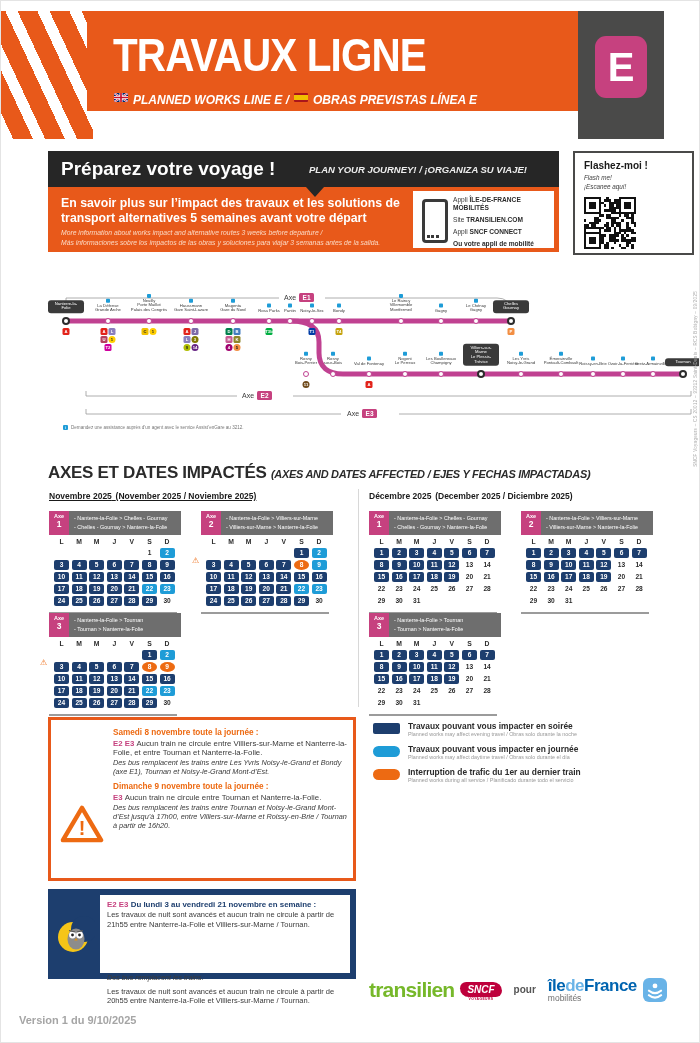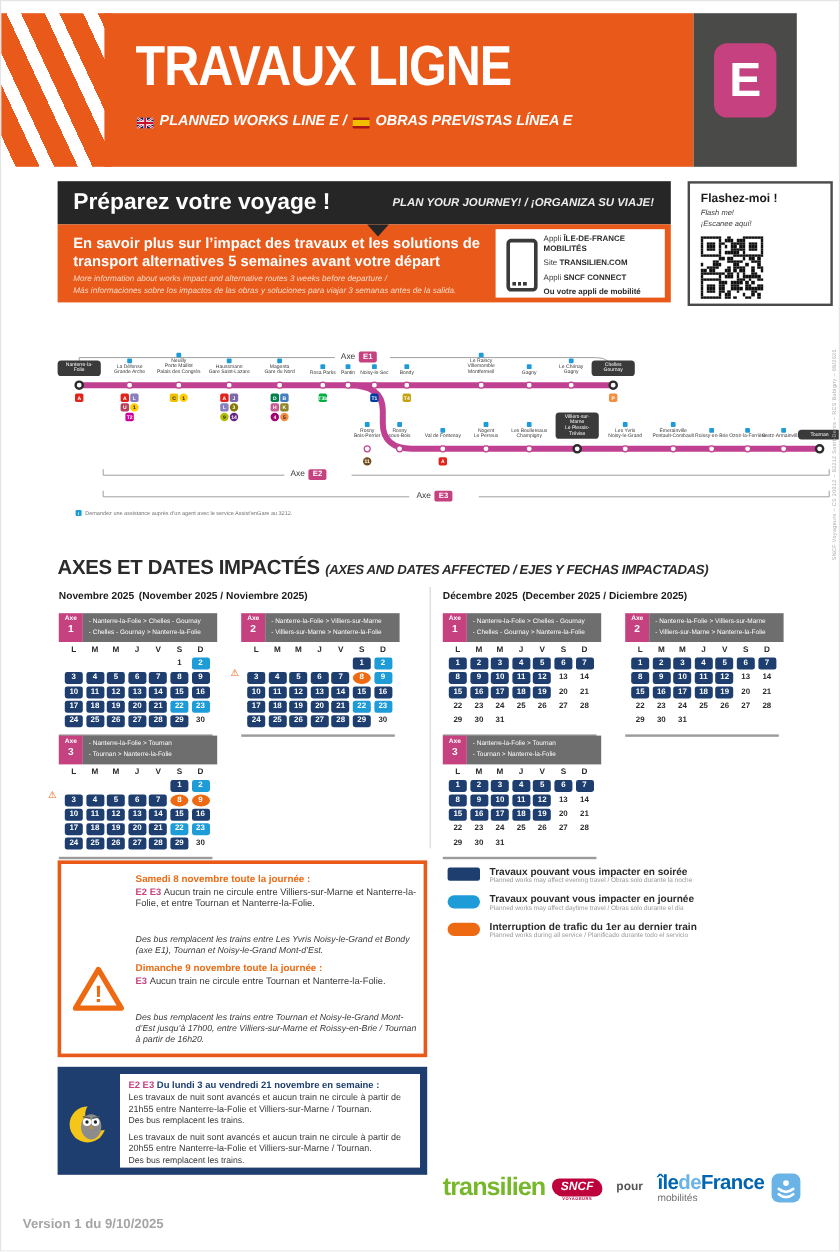--- a/index.html
+++ b/index.html
@@ -2,31 +2,31 @@
 <html><head>
 <meta charset="utf-8">
 <style>
   html,body{margin:0;padding:0;background:#fff;}
   body{font-family:"Liberation Sans",sans-serif;-webkit-font-smoothing:antialiased;}
   #poster{position:relative;width:700px;height:1043px;background:#fff;overflow:hidden;border:1px solid #E4E4E4;box-sizing:border-box;}
   
   .hdr{position:absolute;left:0;top:10px;width:663px;height:128px;}
   .hdr-stripes{position:absolute;left:0;top:0;width:92px;height:128px;
      background:repeating-linear-gradient(65deg,#fff 0 11px,#E8591A 11px 29px);}
-  .hdr-orange{position:absolute;left:86px;top:0;width:491px;height:128px;background:#E8591A;}
+  .hdr-orange{position:absolute;left:86px;top:0;width:491px;height:100px;background:#E8591A;}
   .hdr-title{position:absolute;left:26px;top:16px;color:#fff;font-weight:bold;font-size:47px;letter-spacing:-1px;transform:scaleX(.86);transform-origin:left;white-space:nowrap;}
-  .hdr-sub{position:absolute;left:27px;top:82px;color:#fff;font-style:italic;font-weight:bold;font-size:12px;display:flex;align-items:flex-end;gap:5px;white-space:nowrap;}
+  .hdr-sub{position:absolute;left:27px;top:82px;color:#fff;font-style:italic;font-weight:bold;font-size:12px;display:flex;align-items:flex-start;gap:5px;white-space:nowrap;}
   .flag{display:inline-block;width:14px;height:9px;border-radius:1px;}
   .hdr-dark{position:absolute;left:577px;top:0;width:86px;height:128px;background:#4A4A49;}
   .e-badge{position:absolute;left:17px;top:25px;width:52px;height:62px;background:#C6417F;border-radius:11px;color:#fff;font-weight:bold;font-size:40px;display:flex;align-items:center;justify-content:center;}
   
   .prep{position:absolute;left:47px;top:150px;width:511px;height:101px;}
   .prep-black{position:absolute;left:0;top:0;width:100%;height:36px;background:#262626;display:flex;align-items:center;}
   .prep-title{color:#fff;font-weight:bold;font-size:19px;margin-left:13px;white-space:nowrap;}
-  .prep-trans{color:#EDEDED;font-style:italic;font-weight:bold;font-size:9.5px;margin-left:auto;margin-right:14px;white-space:nowrap;}
+  .prep-trans{color:#EDEDED;font-style:italic;font-weight:bold;font-size:9.5px;margin-left:auto;margin-right:32px;white-space:nowrap;}
   .prep-notch{position:absolute;left:258px;top:36px;width:0;height:0;border-left:9px solid transparent;border-right:9px solid transparent;border-top:10px solid #262626;z-index:2;}
   .prep-orange{position:absolute;left:0;top:36px;width:100%;height:65px;background:#E8591A;}
   .prep-body{position:absolute;left:13px;top:9px;width:345px;color:#fff;font-weight:bold;font-size:12.3px;line-height:1.18;}
   .prep-en{position:absolute;left:13px;top:41px;width:350px;color:#FBD9C4;font-style:italic;font-size:6.8px;line-height:1.5;}
   .app-panel{position:absolute;left:365px;top:4px;width:141px;height:57px;background:#fff;}
   .phone{position:absolute;left:9px;top:8px;width:20px;height:38px;border:3px solid #3A3A3A;border-radius:4px;}
   .phone:after{content:"";position:absolute;left:2px;bottom:2px;width:12px;height:3px;
      background:linear-gradient(90deg,#3A3A3A 0 3px,transparent 3px 4.5px,#3A3A3A 4.5px 7.5px,transparent 7.5px 9px,#3A3A3A 9px 12px);}
   .channels{position:absolute;left:40px;top:5px;width:98px;}
   .channel{font-size:6.6px;color:#3A3A3A;margin-bottom:3.6px;line-height:1.25;}
@@ -85,29 +85,29 @@
   .leg-tx{margin-left:8px;}
   .leg-title{font-size:8.4px;font-weight:bold;color:#2B2B2B;line-height:1.2;}
   .leg-sub{font-size:5.4px;color:#999;}
   
   .obox{position:absolute;left:47px;top:716px;width:308px;height:164px;border:3px solid #E8591A;background:#fff;box-sizing:border-box;}
   .obox-icon{position:absolute;left:9px;top:84px;}
   .obox-content{position:absolute;left:62px;top:8px;width:236px;}
   .ib{margin-bottom:6px;}
   .ib-title{font-size:8.2px;font-weight:bold;color:#ED6A12;line-height:1.3;}
   .ib-body{font-size:7.8px;color:#3A3A3A;line-height:1.25;}
-  .ib-note{font-size:7.3px;color:#3A3A3A;font-style:italic;line-height:1.25;margin-top:20px;}
+  .ib-note{font-size:7.3px;color:#3A3A3A;font-style:italic;line-height:1.25;}
   .tags{color:#C6417F;font-weight:bold;}
   .nbox{position:absolute;left:47px;top:888px;width:308px;height:90px;background:#1D3E6E;}
   .nbox-owl{position:absolute;left:7px;top:24px;}
   .nbox-inner{position:absolute;left:52px;top:6px;right:6px;bottom:6px;background:#fff;padding:5px 7px;box-sizing:border-box;}
   .nb{margin-bottom:5px;}
   .nb-title{font-size:7.9px;font-weight:bold;color:#1D3E6E;line-height:1.3;}
   .nb-body{font-size:7.5px;color:#3A3A3A;line-height:1.25;}
-  .nb-note{font-size:7.2px;color:#3A3A3A;}
+  .nb-note{font-size:7.2px;color:#3A3A3A;font-style:italic;margin-top:44px;}
   
   .footer{position:absolute;left:368px;top:976px;display:flex;align-items:center;}
   .t-logo{color:#76B82A;font-weight:bold;font-size:21px;letter-spacing:-0.8px;}
   .sncf{margin-left:6px;text-align:center;}
   .sncf-box{background:#BE003C;color:#fff;font-style:italic;font-weight:bold;font-size:10px;padding:2px 7px;border-radius:7px 10px 7px 10px;transform:skewX(-6deg);}
   .sncf-sub{font-size:3.4px;color:#BE003C;font-weight:bold;letter-spacing:0.4px;}
   .pour{margin:0 12px;font-weight:bold;font-size:10px;color:#555;}
   .idf{font-size:17px;font-weight:bold;color:#0064B0;letter-spacing:-0.5px;line-height:1;}
   .idf .de{color:#69B3E7;}
   .idf-sub{text-align:left;font-size:8.5px;color:#6E6E6E;font-weight:normal;letter-spacing:0;}
@@ -803,21 +803,21 @@
       <div class="station branch terminus" style="left: 642px; top: 88px;">
         <div class="dot"></div>
         <div class="slabel bubble">Tournan</div>
       </div>
     </div>
 
   <div class="sec-title">
     <span>AXES ET DATES IMPACTÉS</span>
     <i>(AXES AND DATES AFFECTED / EJES Y FECHAS IMPACTADAS)</i>
   </div>
-  <div class="month-title" style="left:48px;top:486px;">
+  <div class="month-title" style="left:48px;top:486px;text-decoration:underline;">
     <span>Novembre 2025</span>
     <span>(November 2025 / Noviembre 2025)</span>
   </div>
   <div class="month-title" style="left:368px;top:486px;">
     <span>Décembre 2025</span>
     <span>(December 2025 / Diciembre 2025)</span>
   </div>
   <div class="col-div"></div>
 
   <div class="cal" style="left:48px;top:510px;">

